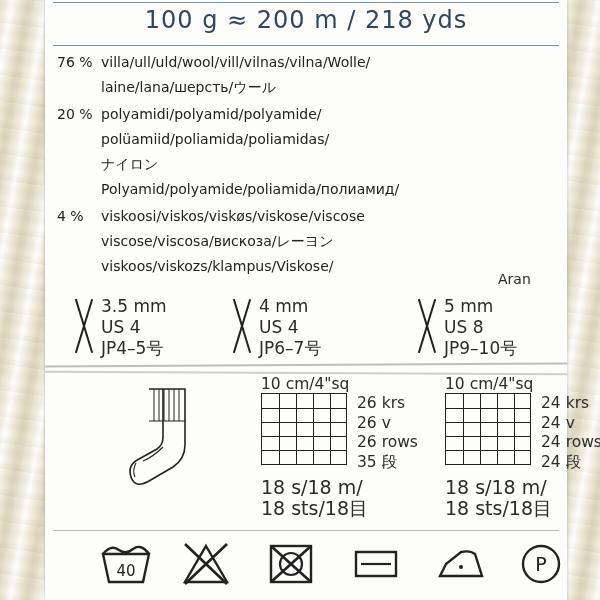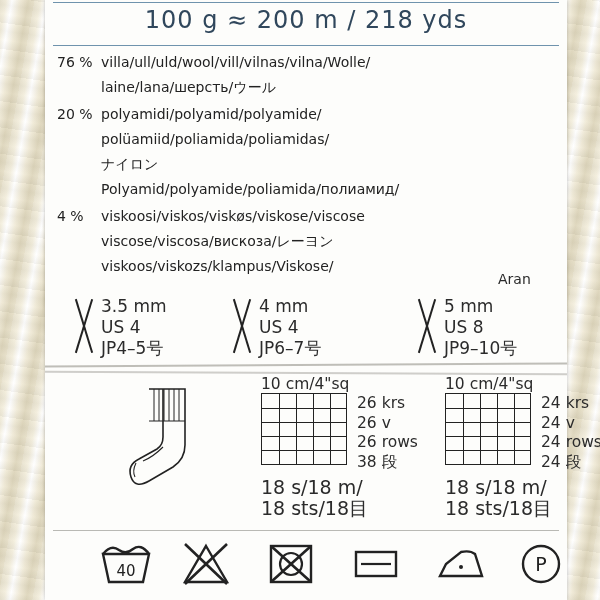--- a/index.html
+++ b/index.html
@@ -345,21 +345,21 @@
         <div class="v" style="left:68px"></div>
         <div class="h" style="top:14px"></div>
         <div class="h" style="top:28px"></div>
         <div class="h" style="top:42px"></div>
         <div class="h" style="top:56px"></div>
       </div>
       <div class="gauge-nums n1">
         <div>26 krs</div>
         <div>26 v</div>
         <div>26 rows</div>
-        <div>38 段</div>
+        <div>35 段</div>
       </div>
       <div class="gauge-foot f1">
         <div>18 s/18 m/</div>
         <div>18 sts/18目</div>
       </div>
 
       <div class="gauge-head g2">10 cm/4"sq</div>
       <div class="grid gr2">
         <div class="v" style="left:17px"></div>
         <div class="v" style="left:34px"></div>

